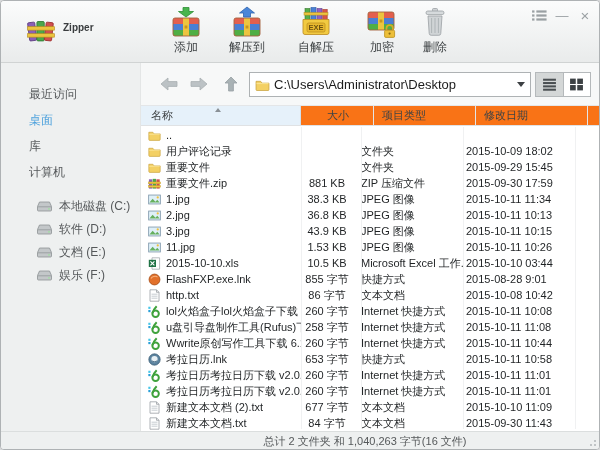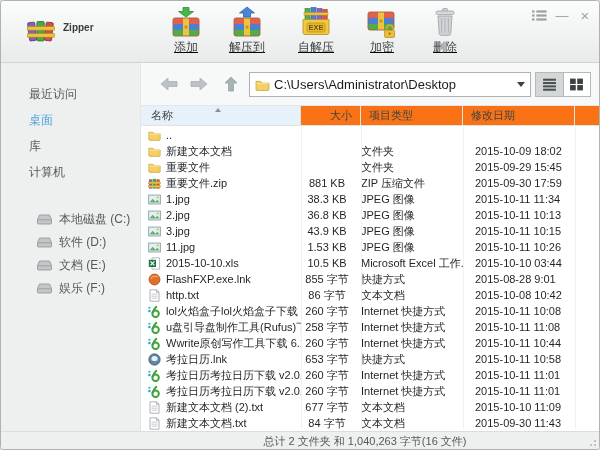--- a/index.html
+++ b/index.html
@@ -5,34 +5,34 @@
   html,body{margin:0;padding:0;background:#d8dadb;}
   *{box-sizing:border-box;}
   .window{position:relative;width:600px;height:450px;background:#fff;border:1px solid #aeb2b4;
     border-radius:4px;overflow:hidden;font-family:"Liberation Sans","DejaVu Sans",sans-serif;
     -webkit-font-smoothing:antialiased;}
   
   .titlebar{position:absolute;left:0;top:0;right:0;height:62px;
     background:linear-gradient(#fbfcfc,#e9ebeb);border-bottom:1px solid #d0d3d3;}
   .logo{position:absolute;left:26px;top:16px;width:28px;height:28px;}
   .app-title{position:absolute;left:62px;top:21px;font-size:10px;font-weight:bold;color:#3a3d3f;}
-  .tbtn{position:absolute;top:5px;width:60px;height:54px;text-align:center;cursor:default;text-decoration:underline;}
+  .tbtn{position:absolute;top:5px;width:60px;height:54px;text-align:center;cursor:default;}
   .tbtn svg{display:block;margin:0 auto;width:32px;height:32px;}
   .tbtn .tlabel{display:block;margin-top:1px;font-size:12px;color:#3f4345;}
   .winctl{position:absolute;top:6px;right:4px;display:flex;align-items:center;}
   .winctl .wbtn{width:20px;height:16px;display:flex;align-items:center;justify-content:center;
     color:#9aa0a3;font-size:13px;line-height:1;margin-left:3px;}
   .winctl .close{font-size:15px;}
   
   .sidebar{position:absolute;left:0;top:62px;width:140px;bottom:18px;background:#eef0f0;
     border-right:1px solid #e4e6e6;padding-top:18px;}
   .side-item{display:flex;align-items:center;font-size:12px;color:#55585a;cursor:default;}
   .side-item.lvl0{height:26px;padding-left:28px;}
   .side-item.lvl1{height:23px;padding-left:36px;}
-  .side-item.first-drive{margin-top:23px;}
+  .side-item.first-drive{margin-top:10px;}
   .side-item.selected .side-label{color:#4ba0dc;}
   .side-icon{width:16px;height:12px;margin-right:6px;display:inline-flex;}
   .side-icon svg{width:15px;height:11px;}
   
   .content{position:absolute;left:140px;top:62px;right:0;bottom:18px;background:#fff;}
   .navbar{position:absolute;left:0;top:0;right:0;height:42px;background:#f7f8f8;}
   .navbtn{position:absolute;top:12px;width:20px;height:18px;}
   .navbtn svg{width:100%;height:100%;}
   .nav-back{left:18px;} .nav-forward{left:48px;} .nav-up{left:82px;width:16px;}
   .addressbox{position:absolute;left:108px;top:9px;width:282px;height:25px;background:#fff;
@@ -47,33 +47,33 @@
   .vbtn{flex:1;display:flex;align-items:center;justify-content:center;}
   .vbtn.sel{background:#d4d7d7;border-right:1px solid #b5b9bb;}
   .vbtn svg{width:15px;height:13px;}
   
   .thead{position:absolute;left:0;top:42px;right:0;height:21px;background:#f97316;
     border-top:1px solid #e4e6e8;border-bottom:1px solid #e0e2e4;display:flex;font-size:11px;color:#3f4345;}
   .th{display:flex;align-items:center;height:100%;border-right:1px solid #e3e5e7;}
   .th-name{width:160px;padding-left:10px;background:#e6f1fa;border-right:1px solid #cfe0ef;position:relative;}
   .sort-arrow{position:absolute;left:74px;top:2px;width:0;height:0;
     border-left:3.5px solid transparent;border-right:3.5px solid transparent;border-bottom:4px solid #8a9096;}
-  .th-size{width:60px;justify-content:flex-end;padding-right:8px;}
+  .th-size{width:73px;justify-content:flex-end;padding-right:24px;}
   .th-type{width:102px;padding-left:8px;}
   .th-date{width:112px;padding-left:8px;}
   .th-fill{flex:1;border-right:none;}
   .flist{position:absolute;left:0;top:64px;right:0;bottom:0;overflow:hidden;}
   .row{display:flex;height:16px;font-size:11px;color:#1f2224;align-items:center;}
   .c-name{width:160px;display:flex;align-items:center;padding-left:7px;overflow:hidden;white-space:nowrap;}
   .fi-wrap{width:14px;height:13px;flex:none;margin-right:4px;display:inline-flex;align-items:center;}
   .fi-wrap svg{width:13px;height:13px;}
   .nm{overflow:hidden;white-space:nowrap;}
   .c-size{width:60px;text-align:center;padding-right:8px;flex:none;}
   .c-type{width:102px;padding-left:0;flex:none;overflow:hidden;white-space:nowrap;}
-  .c-date{width:112px;padding-left:12px;flex:none;white-space:nowrap;}
+  .c-date{width:112px;padding-left:3px;flex:none;white-space:nowrap;}
   .vsep{position:absolute;top:64px;bottom:2px;width:1px;background:#f0f1f2;pointer-events:none;}
   
   .statusbar{position:absolute;left:0;right:0;bottom:0;height:18px;background:#eef0f0;
     border-top:1px solid #dbdede;}
   .status-text{position:absolute;left:140px;right:10px;top:2px;text-align:center;
     font-size:11px;color:#55585a;}
   .grip{position:absolute;right:3px;bottom:3px;width:2px;height:2px;background:#c0c4c6;
     box-shadow:-4px 0 #c0c4c6,0 -4px #c0c4c6;}
 </style>
 </head>
@@ -139,21 +139,21 @@
         <rect x="12" y="6" width="6" height="18" fill="#ecc43f"></rect>
         <rect x="13.6" y="13.5" width="2.8" height="3" fill="#c6951f"></rect>
         <rect x="2" y="6" width="26" height="18" rx="2" fill="none" stroke="#a5623f" stroke-width="0.9"></rect>
         <path d="M20.5 24.5 v-2.2 a3.2 3.2 0 0 1 6.4 0 v2.2" fill="none" stroke="#d8a928" stroke-width="1.7"></path>
         <rect x="18.6" y="24.2" width="10" height="7.2" rx="1.2" fill="#edbf3a" stroke="#b98f1e" stroke-width="0.8"></rect>
         <circle cx="23.6" cy="27.6" r="1.1" fill="#8a6a12"></circle>
       </svg>
       <span class="tlabel">加密</span>
     </div>
 
-    <div class="tbtn" style="left:414px">
+    <div class="tbtn" style="left:404px">
       <svg viewBox="0 0 32 32">
         <rect x="13.5" y="2.5" width="5" height="3" rx="1" fill="#cfd3d5" stroke="#9aa0a3" stroke-width="0.8"></rect>
         <rect x="7" y="5" width="18" height="3.6" rx="1.8" fill="#d6dadc" stroke="#9aa0a3" stroke-width="0.8"></rect>
         <path d="M9 10 h14 l-1.2 17.4 a2 2 0 0 1 -2 1.9 h-7.6 a2 2 0 0 1 -2 -1.9 z" fill="#d0d4d6" stroke="#9aa0a3" stroke-width="0.8"></path>
         <path d="M12.6 12 v15 M16 12 v15 M19.4 12 v15" stroke="#aeb4b7" stroke-width="1"></path>
       </svg>
       <span class="tlabel">删除</span>
     </div>
 
     <div class="winctl">
@@ -313,21 +313,21 @@
           <div class="c-date"></div>
         </div>
         <div class="row">
           <div class="c-name">
             <span class="fi-wrap">
               <svg viewBox="0 0 16 13">
                 <path d="M1 2.5 h5 l1.5 2 H15 v7 a1 1 0 0 1 -1 1 H2 a1 1 0 0 1 -1 -1 z" fill="#f3d064" stroke="#c8a13d" stroke-width="0.8"></path>
                 <path d="M1.5 5 h13" stroke="#fbe79a" stroke-width="1"></path>
               </svg>
             </span>
-            <span class="nm">新建文本文档</span>
+            <span class="nm">用户评论记录</span>
           </div>
           <div class="c-size"></div>
           <div class="c-type">文件夹</div>
           <div class="c-date">2015-10-09 18:02</div>
         </div>
         <div class="row">
           <div class="c-name">
             <span class="fi-wrap">
               <svg viewBox="0 0 16 13">
                 <path d="M1 2.5 h5 l1.5 2 H15 v7 a1 1 0 0 1 -1 1 H2 a1 1 0 0 1 -1 -1 z" fill="#f3d064" stroke="#c8a13d" stroke-width="0.8"></path>

